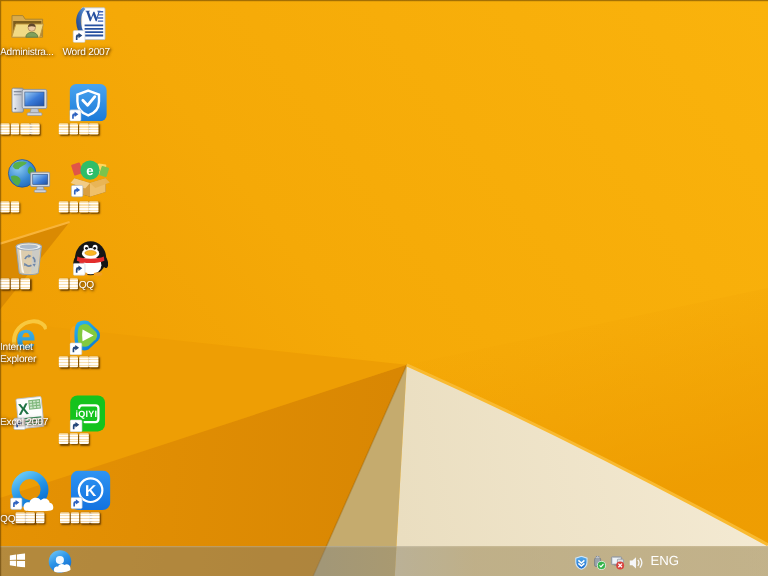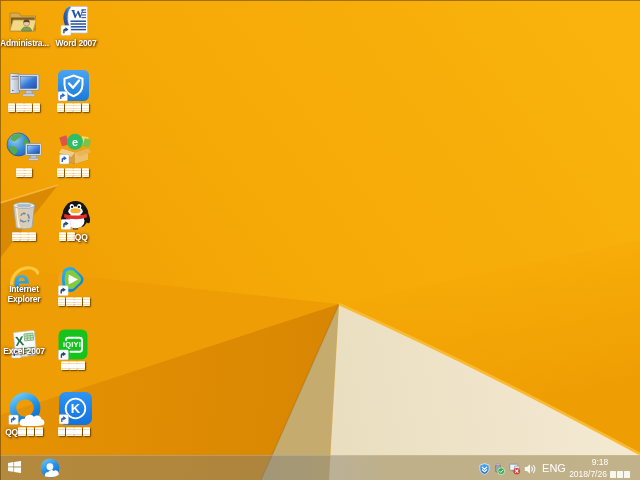--- a/index.html
+++ b/index.html
@@ -1,19 +1,19 @@
 <!DOCTYPE html>
 <html><head>
 <meta charset="utf-8">
 <style>
 html,body{margin:0;padding:0}
 #scr{position:relative;width:640px;height:480px;overflow:hidden;font-family:"Liberation Sans",sans-serif;background:#f2a407}
 #wp{position:absolute;left:0;top:0}
 .ic{position:absolute}
-.lbl{position:absolute;color:#fff;font-size:8.5px;letter-spacing:-0.2px;font-weight:bold;line-height:10px;text-align:center;white-space:nowrap;
+.lbl{position:absolute;color:#fff;font-size:8.5px;letter-spacing:-0.2px;font-weight:normal;line-height:10px;text-align:left;white-space:nowrap;
  text-shadow:1px 1px 2px rgba(70,35,0,.95),0 0 3px rgba(70,35,0,.65)}
 .ck{display:inline-block;width:7.7px;height:8.6px;border-radius:1px;
  background:repeating-linear-gradient(0deg,rgba(255,255,255,.98) 0 1.3px,rgba(255,255,255,.68) 1.3px 2.2px);
  margin:0 .3px;box-shadow:1px 1px 1.5px rgba(80,45,0,.8);vertical-align:-1px}
 .ck2{display:inline-block;width:6.2px;height:6.8px;background:rgba(255,255,255,.88);border-radius:.5px;
  margin:0 .5px;vertical-align:-0.5px}
 #bar{position:absolute;left:0;top:455px;width:640px;height:25px;background:rgba(122,129,130,.46);
  box-shadow:inset 0 1px 0 rgba(255,255,255,.18)}
 #scr::after{content:"";position:absolute;left:0;top:0;width:639px;height:479px;
  border:1px solid rgba(80,50,0,.5);z-index:99;pointer-events:none}
@@ -368,18 +368,14 @@
   <rect x="5.5" y="3" width="5" height="3.5" rx="0.5" fill="#dde2e8" stroke="#8a9099" stroke-width="0.6"></rect>
   <circle cx="7.8" cy="8.2" r="3.3" fill="#d8413c"></circle>
   <path d="M6.3,6.7 L9.3,9.7 M9.3,6.7 L6.3,9.7" stroke="#fff" stroke-width="1.1"></path>
  </g>
  <g transform="translate(45,0)">
   <path d="M0.8,4 L3,4 L6,1.3 L6,10.7 L3,8 L0.8,8 Z" fill="#f5f6f8"></path>
   <path d="M7.5,3.5 a4,4 0 0 1 0,5" fill="none" stroke="#f5f6f8" stroke-width="1.1"></path>
   <path d="M9.3,2 a6.5,6.5 0 0 1 0,8" fill="none" stroke="#f5f6f8" stroke-width="1.1"></path>
  </g>
 </svg>
-<div id="clock">
-      <div>9:18</div>
-      <div style="margin-top:3px;white-space:nowrap">2018/7/26 <span class="ck2"></span><span class="ck2"></span><span class="ck2"></span></div>
-    </div>
 <div style="position:absolute;left:541px;top:462px;width:26px;color:#fff;font-size:11px;text-align:center;font-family:'Liberation Sans',sans-serif">ENG</div>
 </div>
 
 </body></html>

